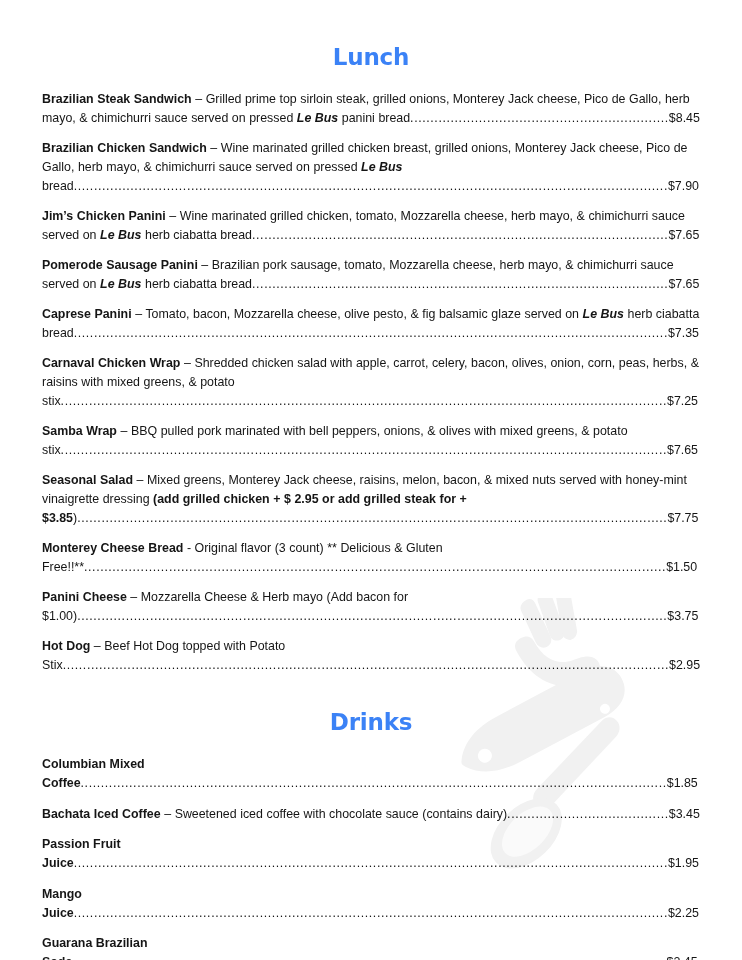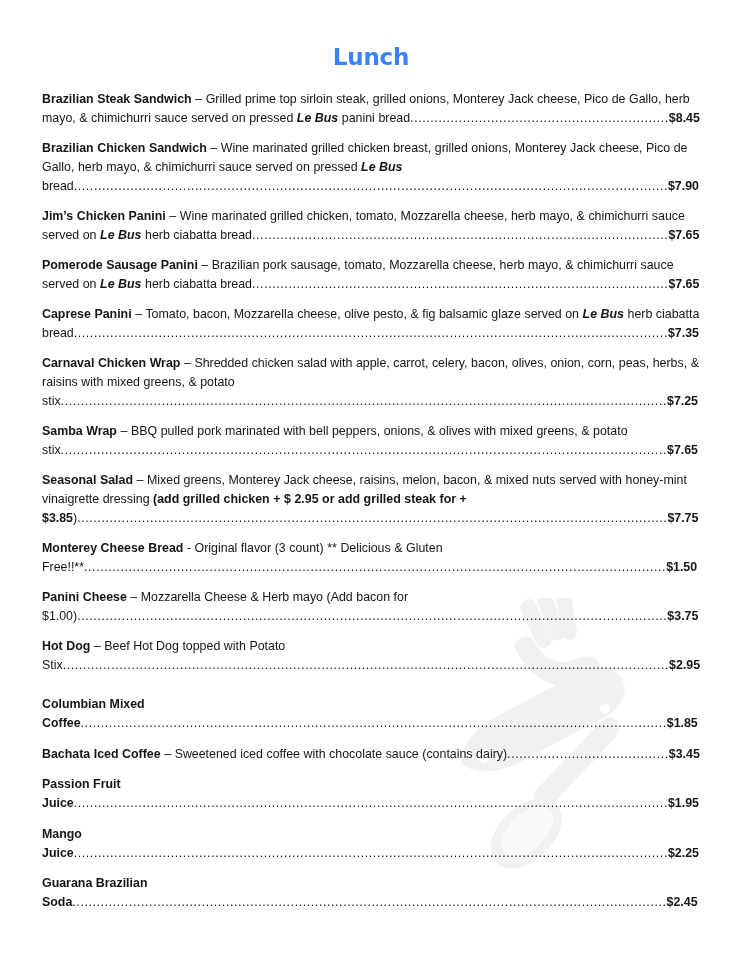--- a/index.html
+++ b/index.html
@@ -97,21 +97,21 @@
     font-weight: bold;
   }
   .item-bold {
     font-weight: bold;
   }
   .item-ital {
     font-weight: bold;
     font-style: italic;
   }
   .price {
-    font-weight: bold;
+    font-weight: normal;
     white-space: nowrap;
   }
   .leader {
     letter-spacing: 0.6px;
     font-weight: 400;
   }
 </style>
 </head>
 <body>
 
@@ -150,20 +150,21 @@
         <li class="menu-item"><span class="item-name">Pomerode Sausage Panini</span><span> – </span><span>Brazilian pork sausage, tomato, Mozzarella cheese, herb mayo, &amp; chimichurri sauce served on </span><span class="item-ital">Le Bus</span><span> herb ciabatta bread</span><span class="leader">.......................................................................................................</span><span class="price">$7.65</span></li>
         <li class="menu-item"><span class="item-name">Caprese Panini</span><span> – </span><span>Tomato, bacon, Mozzarella cheese, olive pesto, &amp; fig balsamic glaze served on </span><span class="item-ital">Le Bus</span><span> herb ciabatta bread</span><span class="leader">...................................................................................................................................................</span><span class="price">$7.35</span></li>
         <li class="menu-item"><span class="item-name">Carnaval Chicken Wrap</span><span> – </span><span>Shredded chicken salad with apple, carrot, celery, bacon, olives, onion, corn, peas, herbs, &amp; raisins with mixed greens, &amp; potato stix</span><span class="leader">......................................................................................................................................................</span><span class="price">$7.25</span></li>
         <li class="menu-item"><span class="item-name">Samba Wrap</span><span> – </span><span>BBQ pulled pork marinated with bell peppers, onions, &amp; olives with mixed greens, &amp; potato stix</span><span class="leader">......................................................................................................................................................</span><span class="price">$7.65</span></li>
         <li class="menu-item"><span class="item-name">Seasonal Salad</span><span> – </span><span>Mixed greens, Monterey Jack cheese, raisins, melon, bacon, &amp; mixed nuts served with honey-mint vinaigrette dressing    </span><span class="item-bold">(add grilled chicken + $ 2.95 or add grilled steak for + $3.85</span><span>)</span><span class="leader">..................................................................................................................................................</span><span class="price">$7.75</span></li>
         <li class="menu-item"><span class="item-name">Monterey Cheese Bread</span><span> - </span><span>Original flavor (3 count) ** Delicious &amp; Gluten Free!!**</span><span class="leader">................................................................................................................................................</span><span class="price">$1.50</span></li>
         <li class="menu-item"><span class="item-name">Panini Cheese</span><span> – </span><span>Mozzarella Cheese &amp; Herb mayo (Add bacon for $1.00)</span><span class="leader">..................................................................................................................................................</span><span class="price">$3.75</span></li>
         <li class="menu-item"><span class="item-name">Hot Dog</span><span> – </span><span>Beef Hot Dog topped with Potato Stix</span><span class="leader">......................................................................................................................................................</span><span class="price">$2.95</span></li>
       </ul>
 
+    <h2 class="section-heading heading-drinks">Drinks</h2>
     <ul class="list drinks" id="list-drinks">
         <li class="menu-item"><span class="item-name">Columbian Mixed Coffee</span><span class="leader">.................................................................................................................................................</span><span class="price">$1.85</span></li>
         <li class="menu-item"><span class="item-name">Bachata Iced Coffee</span><span> – </span><span>Sweetened iced coffee with chocolate sauce (contains dairy)</span><span class="leader">........................................</span><span class="price">$3.45</span></li>
         <li class="menu-item"><span class="item-name">Passion Fruit Juice</span><span class="leader">...................................................................................................................................................</span><span class="price">$1.95</span></li>
         <li class="menu-item"><span class="item-name">Mango Juice</span><span class="leader">...................................................................................................................................................</span><span class="price">$2.25</span></li>
         <li class="menu-item"><span class="item-name">Guarana Brazilian Soda</span><span class="leader">...................................................................................................................................................</span><span class="price">$2.45</span></li>
       </ul>
 
   </div>
 </div>

